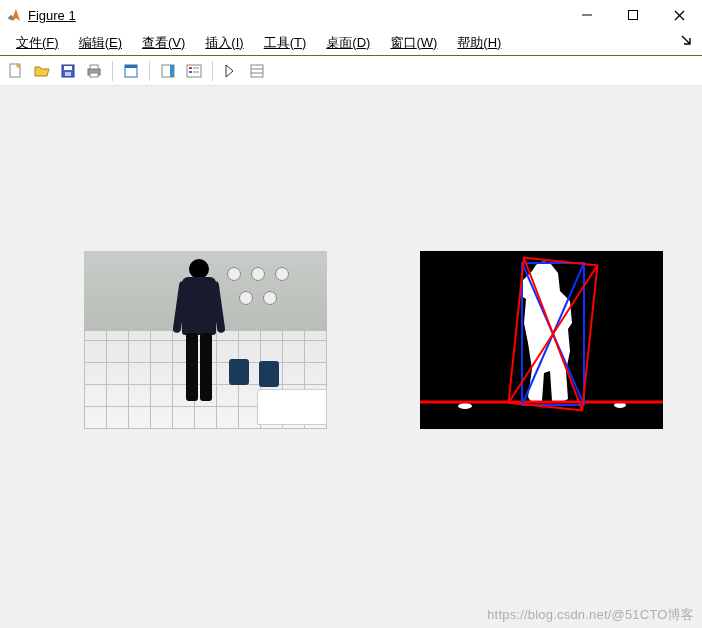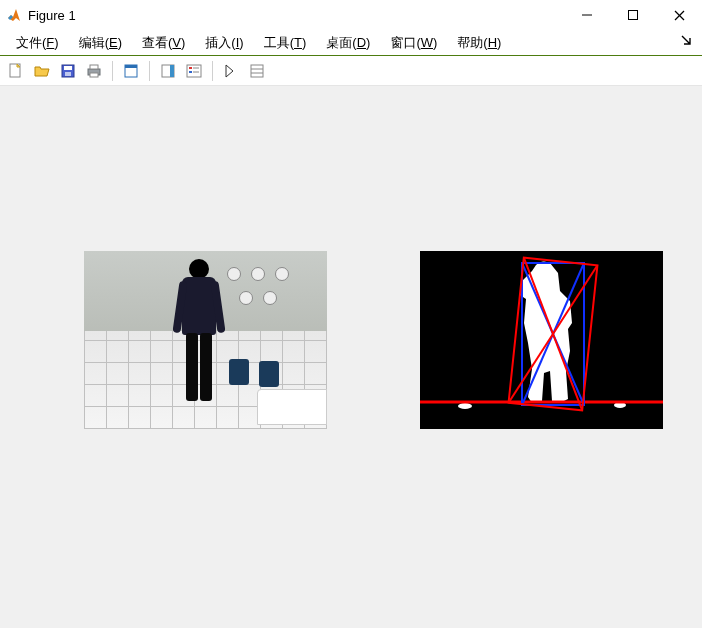--- a/index.html
+++ b/index.html
@@ -12,20 +12,21 @@
     overflow: hidden;
     position: relative;
   }
   .window {
     width: 702px;
     height: 628px;
     background: #ffffff;
     display: flex;
     flex-direction: column;
     position: relative;
+    text-decoration: underline;
   }
   
   .titlebar {
     height: 30px;
     background: #ffffff;
     display: flex;
     align-items: center;
     padding-left: 6px;
   }
   .titlebar .app-icon {
@@ -376,13 +377,14 @@
             <rect x="96" y="10" width="74" height="146" fill="none" stroke="#ff0000" stroke-width="2"></rect>
             <line x1="96" y1="10" x2="170" y2="156" stroke="#ff0000" stroke-width="2"></line>
             <line x1="170" y1="10" x2="96" y2="156" stroke="#ff0000" stroke-width="2"></line>
           </g>
         </svg>
       </div>
     </div>
 
   </div>
 
+  <div class="watermark">https://blog.csdn.net/@51CTO博客</div>
 </div>
 
 </body></html>

